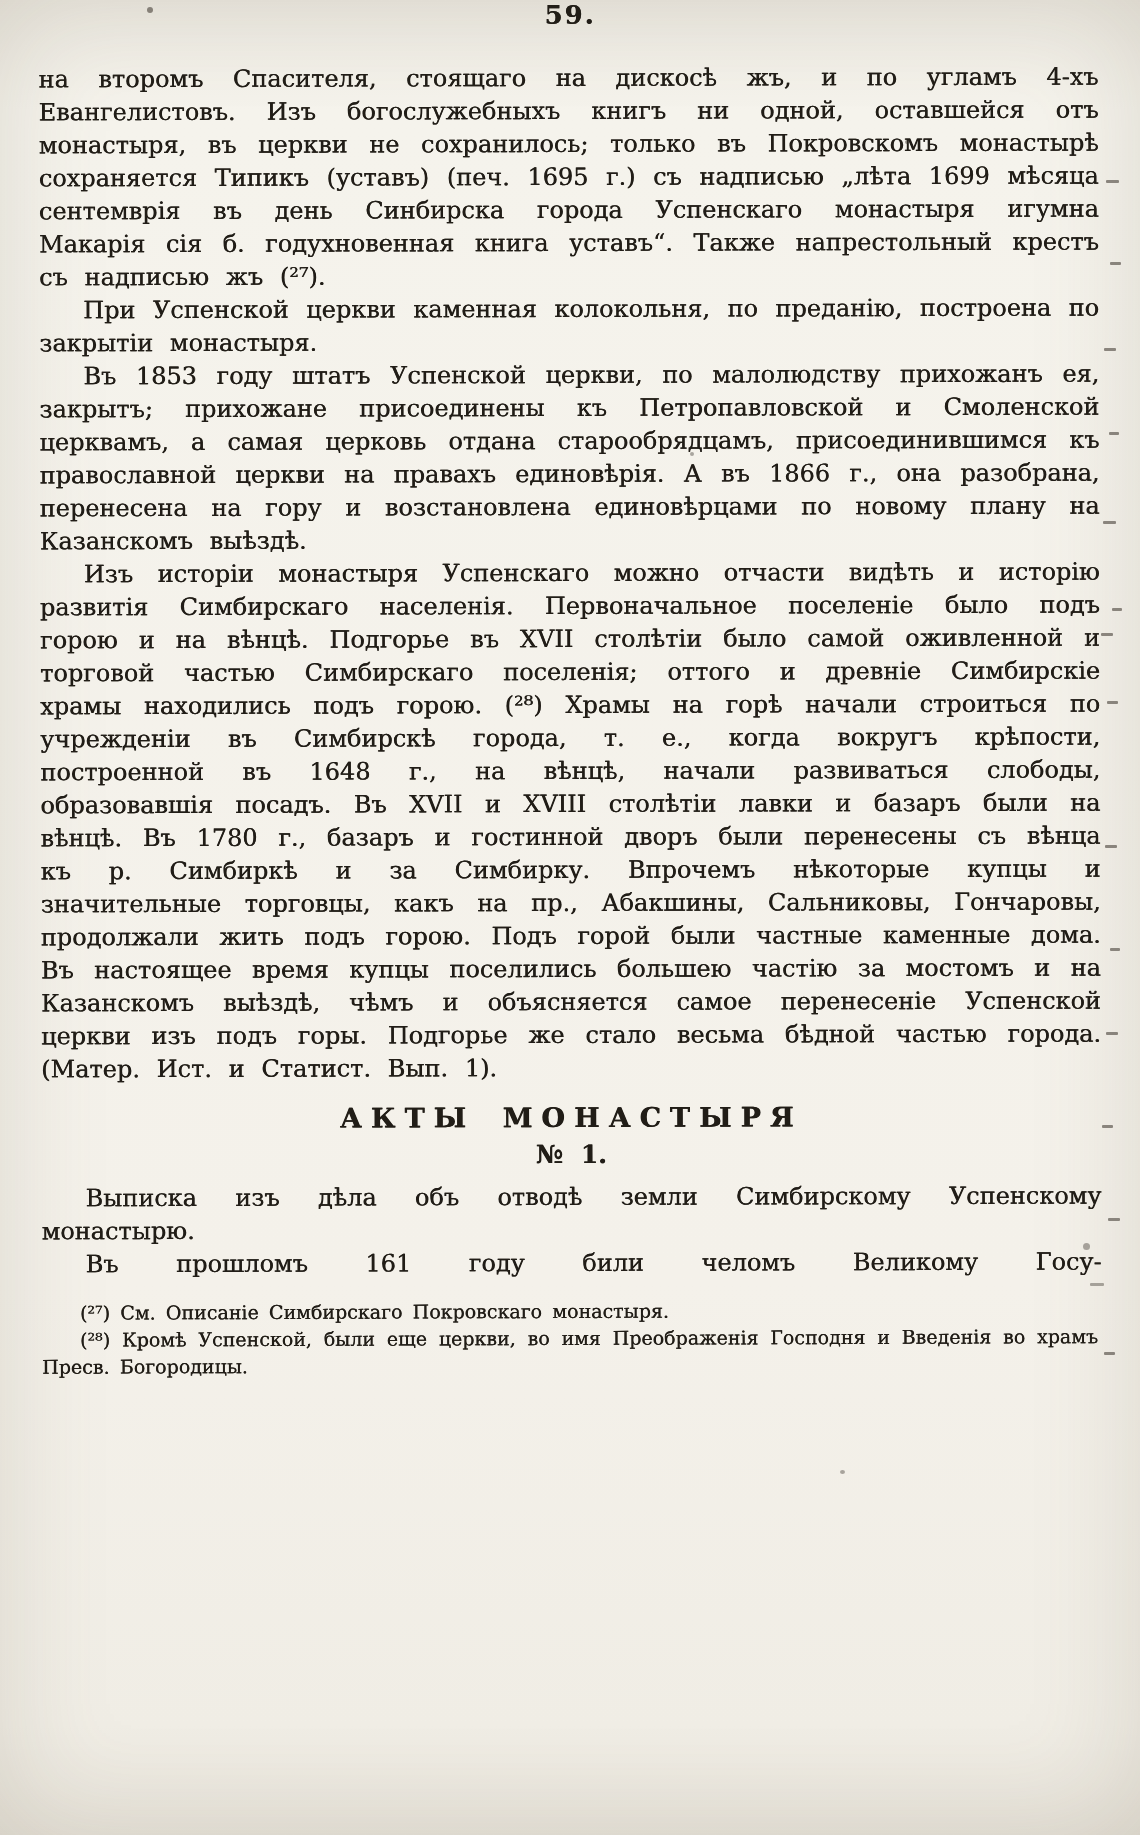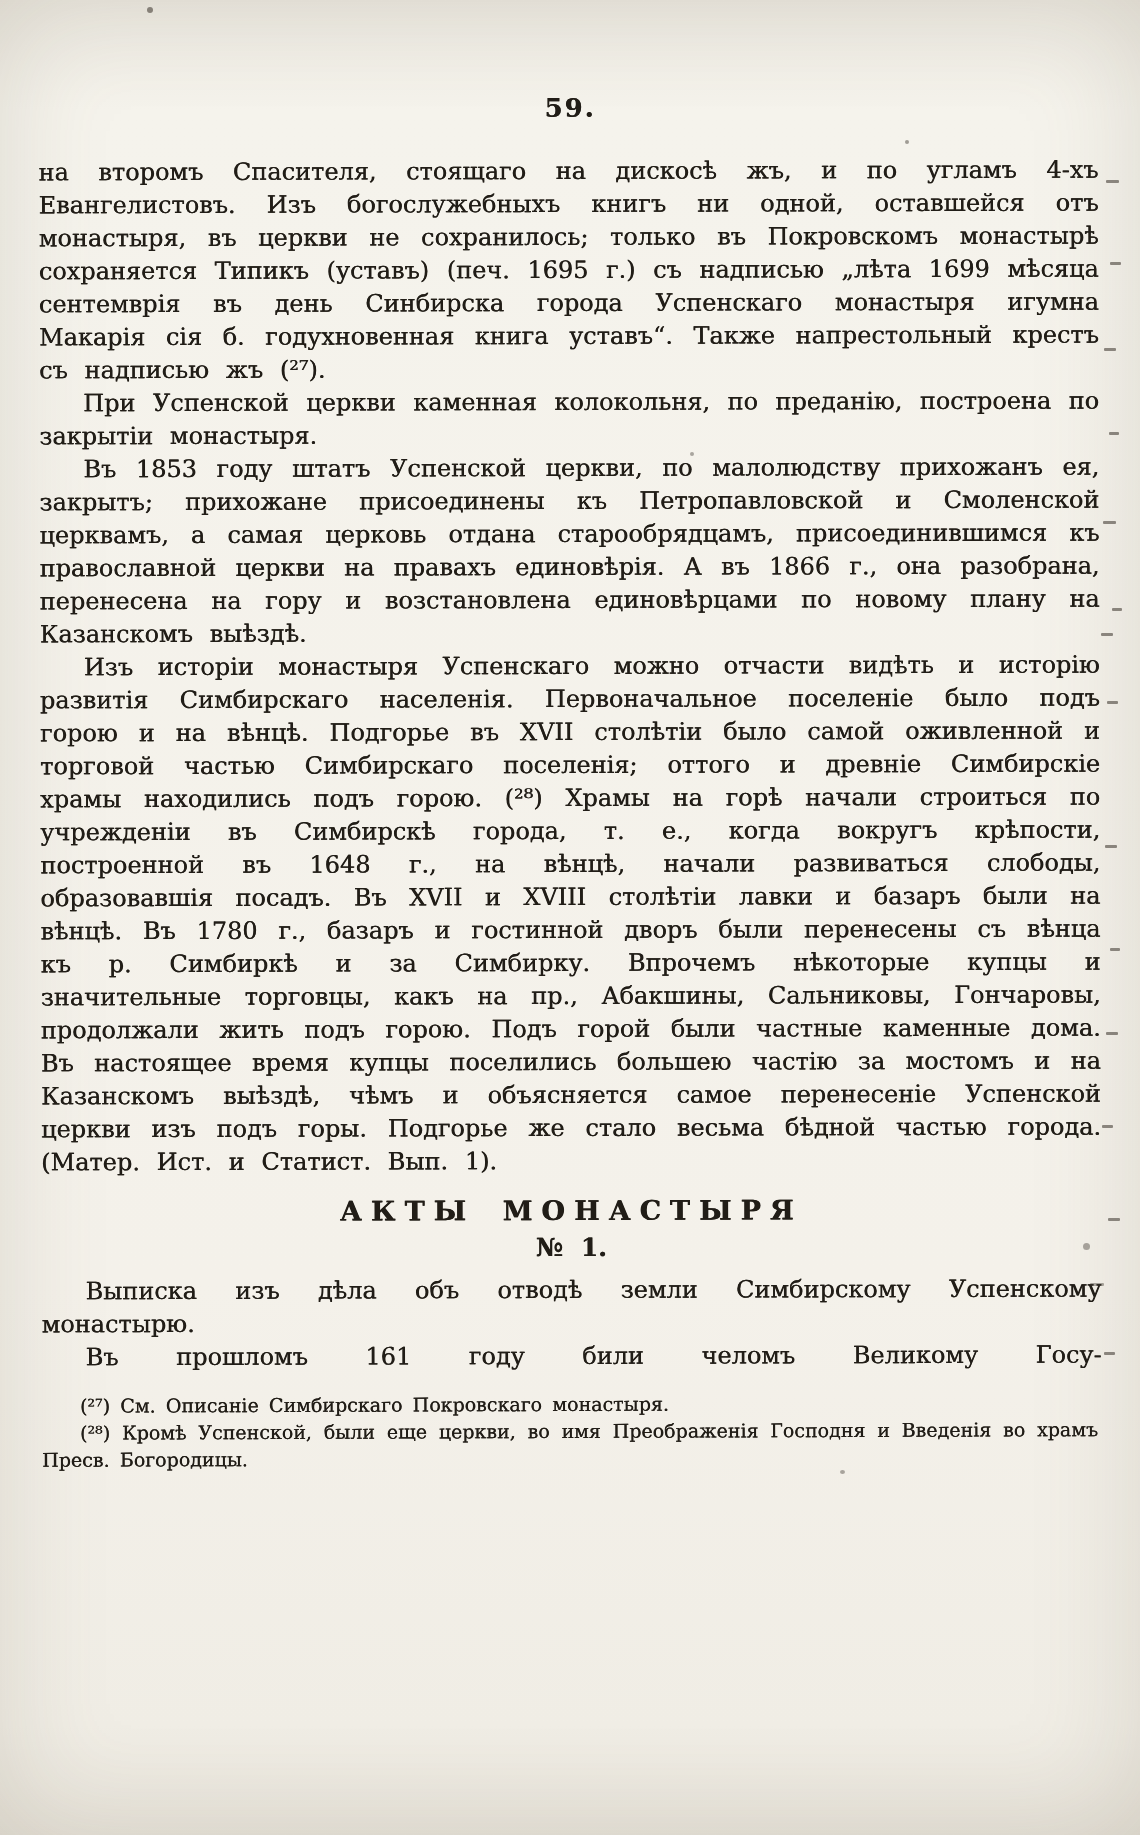--- a/index.html
+++ b/index.html
@@ -13,21 +13,20 @@
   .page {
     position: relative;
     width: 1140px;
     height: 1835px;
     background: linear-gradient(180deg, #edeae2 0%, #f5f3ec 6%, #f4f1ea 70%, #f0ede5 94%, #e9e5dc 100%);
     box-shadow: inset 0 0 110px rgba(110, 100, 80, 0.18);
     color: #211d17;
     font-family: "DejaVu Serif", "Liberation Serif", serif;
   }
   .page-number {
-    padding-top: 93px;
     text-align: center;
     font-size: 26px;
     font-weight: bold;
     letter-spacing: 2px;
     text-shadow: 0.4px 0 0 currentColor;
   }
   .text-block {
     margin: 32px 40px 0 40px;
     font-size: 24px;
     line-height: 33px;

